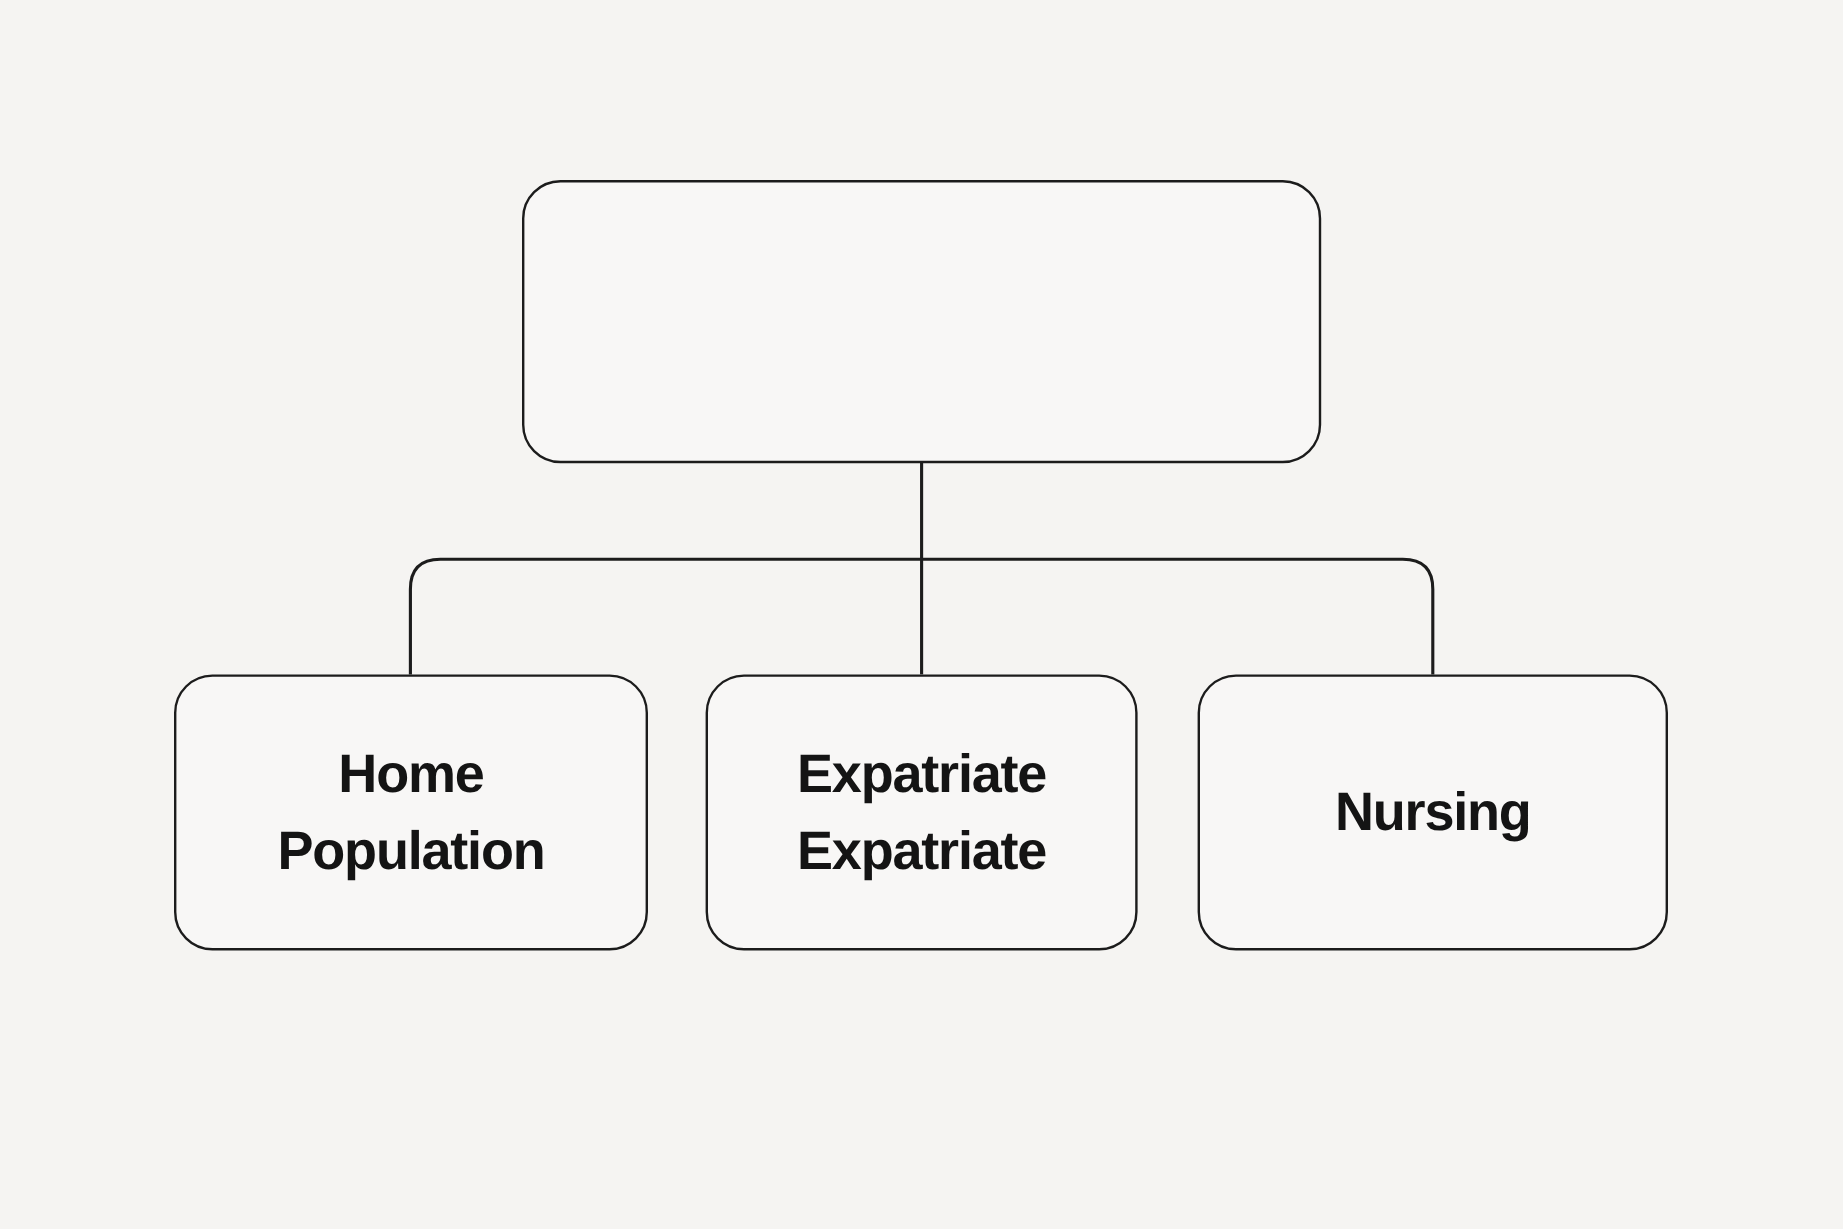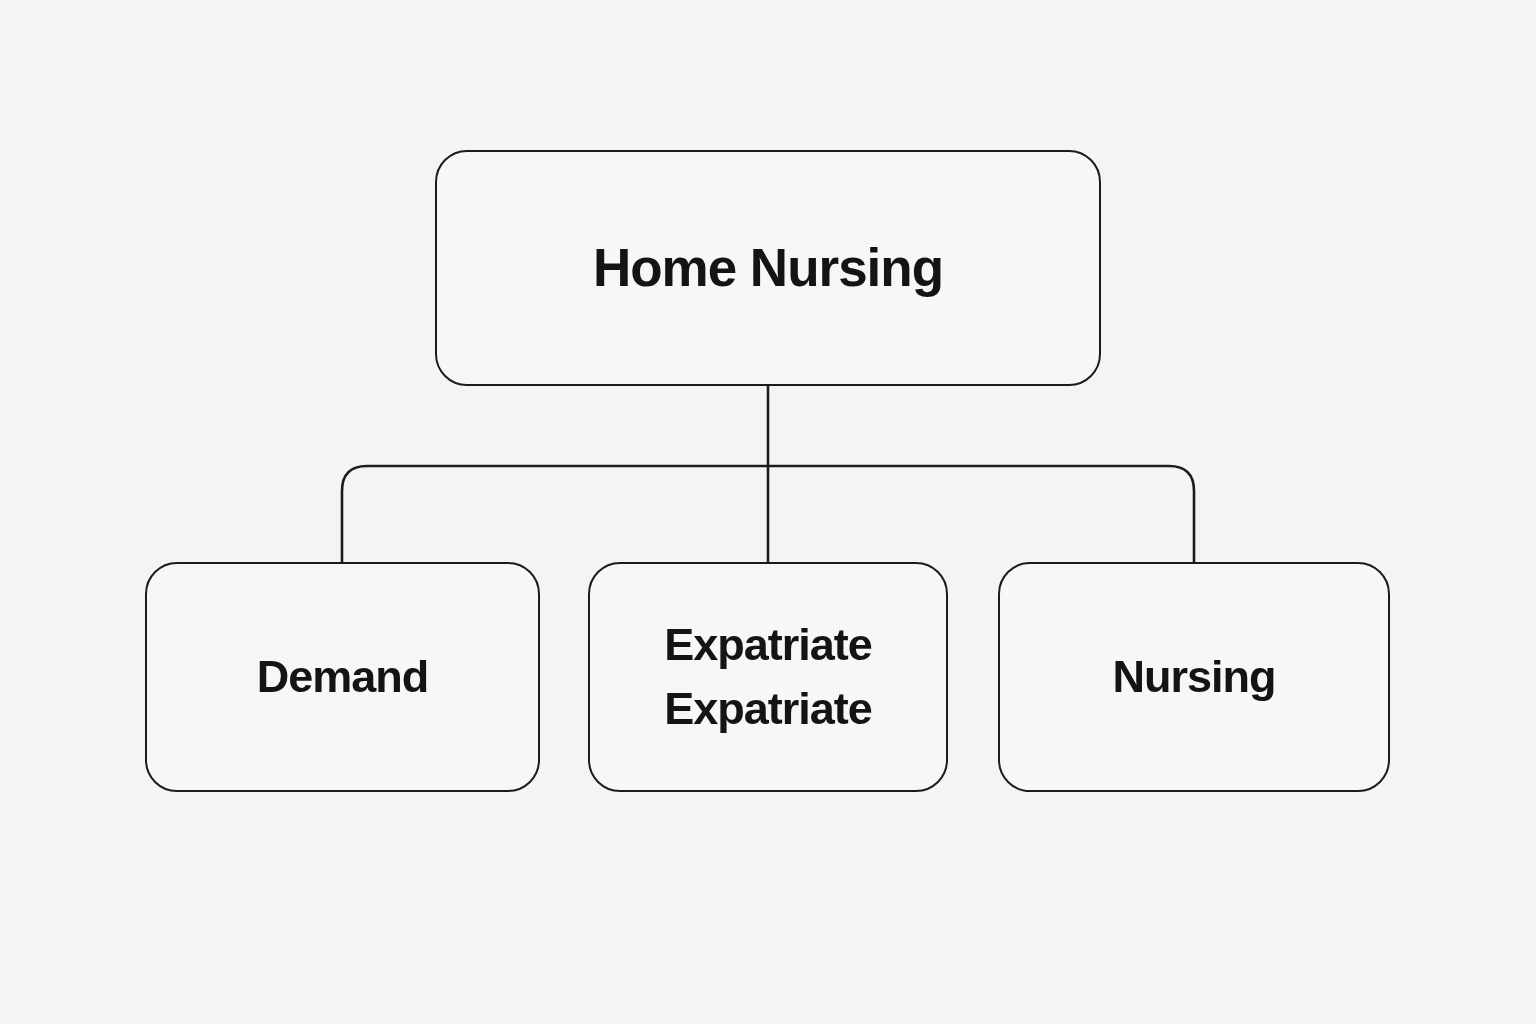--- a/index.html
+++ b/index.html
@@ -73,27 +73,27 @@
 
   <svg class="connectors" viewBox="0 0 1536 1024" aria-hidden="true">
 
     <path d="M 768 385 L 768 562"></path>
 
     <path d="M 342 562 L 342 491 Q 342 466 367 466 L 1169 466 Q 1194 466 1194 491 L 1194 562"></path>
   </svg>
 
   <div class="node root">
     <div class="node-label">
-      <span>Home Nursing</span>
     </div>
   </div>
 
   <div class="node child child-1">
     <div class="node-label">
-      <span>Demand</span>
+      <span>Home</span>
+      <span>Population</span>
     </div>
   </div>
 
   <div class="node child child-2">
     <div class="node-label">
       <span>Expatriate</span>
       <span>Expatriate</span>
     </div>
   </div>
 

